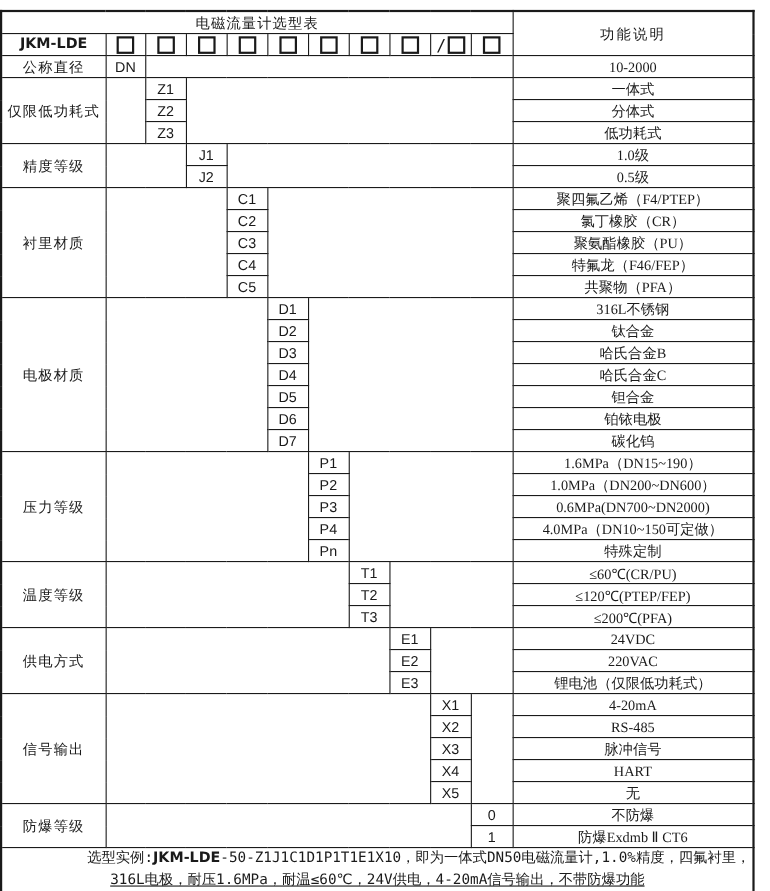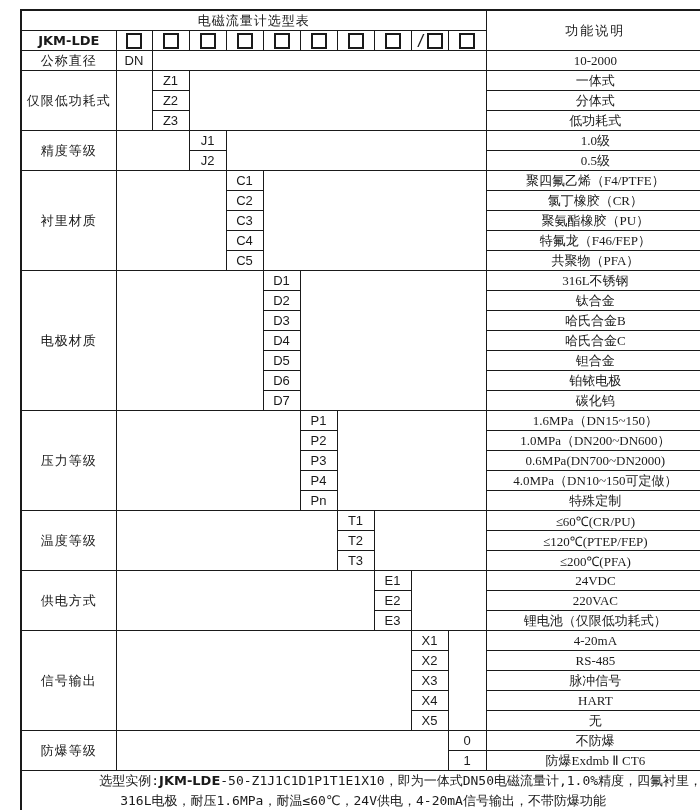--- a/index.html
+++ b/index.html
@@ -6,21 +6,21 @@
     margin: 0;
     padding: 0;
     background: #ffffff;
     font-family: "DejaVu Sans", sans-serif;
     color: #1a1a1a;
   }
   .page {
     width: 596px;
     height: 810px;
     box-sizing: border-box;
-    padding: 9px 20px;
+    padding: 9px 0;
     background: #ffffff;
   }
   table.sel {
     border-collapse: collapse;
     table-layout: fixed;
     width: 684px;
     border: 2px solid #1a1a1a;
   }
   table.sel td {
     border: 1px solid #1a1a1a;
@@ -78,21 +78,21 @@
   }
   td.example-cell {
     height: 44px;
     font-size: 14px;
     text-align: left;
     white-space: normal;
     padding: 2px 4px;
     line-height: 20px;
   }
   .ex-line1 { text-align: right; }
-  .ex-line2 { text-align: center; }
+  .ex-line2 { text-align: center; text-decoration: underline; }
   .ex-model { font-family: "DejaVu Sans", sans-serif; font-weight: bold; }
   .ex-mono { font-family: "DejaVu Sans Mono", "DejaVu Sans", monospace; }
 </style>
 </head>
 <body>
 
 <div class="page">
   <table class="sel">
     <colgroup>
       <col style="width:95px">
@@ -156,21 +156,21 @@
         </tr>
         <tr>
           <td class="code">J2</td>
           <td class="desc">0.5级</td>
         </tr>
         <tr>
           <td class="cat" rowspan="5">衬里材质</td>
           <td rowspan="5" colspan="3"></td>
           <td class="code">C1</td>
           <td rowspan="5" colspan="6"></td>
-          <td class="desc">聚四氟乙烯（F4/PTFE）</td>
+          <td class="desc">聚四氟乙烯（F4/PTEP）</td>
         </tr>
         <tr>
           <td class="code">C2</td>
           <td class="desc">氯丁橡胶（CR）</td>
         </tr>
         <tr>
           <td class="code">C3</td>
           <td class="desc">聚氨酯橡胶（PU）</td>
         </tr>
         <tr>
@@ -210,21 +210,21 @@
         </tr>
         <tr>
           <td class="code">D7</td>
           <td class="desc">碳化钨</td>
         </tr>
         <tr>
           <td class="cat" rowspan="5">压力等级</td>
           <td rowspan="5" colspan="5"></td>
           <td class="code">P1</td>
           <td rowspan="5" colspan="4"></td>
-          <td class="desc">1.6MPa（DN15~150）</td>
+          <td class="desc">1.6MPa（DN15~190）</td>
         </tr>
         <tr>
           <td class="code">P2</td>
           <td class="desc">1.0MPa（DN200~DN600）</td>
         </tr>
         <tr>
           <td class="code">P3</td>
           <td class="desc">0.6MPa(DN700~DN2000)</td>
         </tr>
         <tr>

